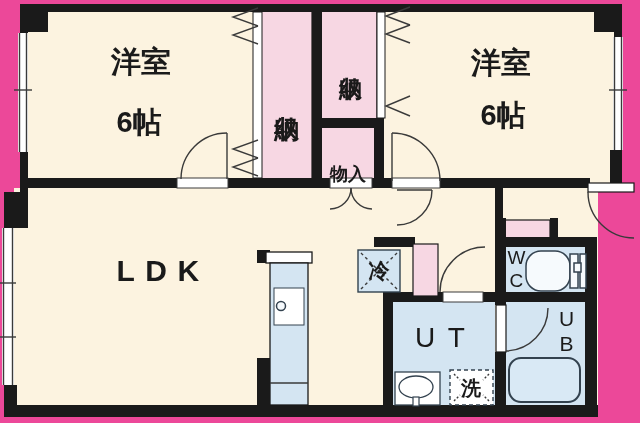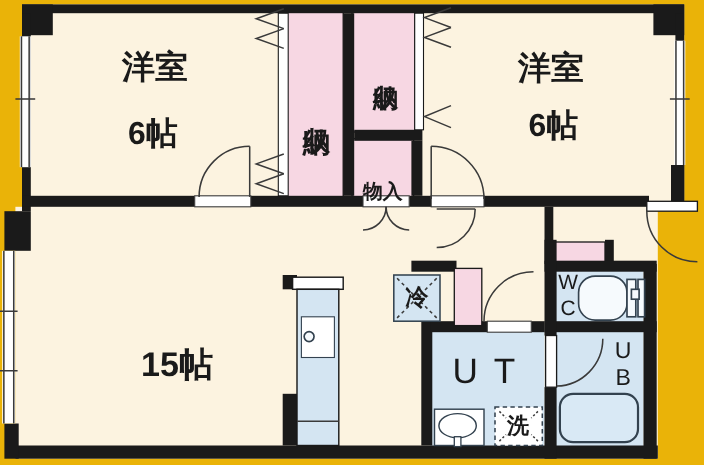--- a/index.html
+++ b/index.html
@@ -1,16 +1,16 @@
 <!DOCTYPE html>
 <html><head>
 <meta charset="utf-8">
 <style>
   html,body{margin:0;padding:0;background:#fff;}
-  .fp{position:relative;width:640px;height:423px;background:#eab308;overflow:hidden;
+  .fp{position:relative;width:640px;height:423px;background:#ec4899;overflow:hidden;
       font-family:"Liberation Sans",sans-serif;}
   .fp svg{position:absolute;left:0;top:0;}
   .lbl{position:absolute;transform:translate(-50%,-50%);color:#1a1a1a;font-weight:600;
        white-space:nowrap;line-height:1.05;}
   .lbl.v{writing-mode:vertical-rl;text-orientation:upright;letter-spacing:2px;}
   .wall{fill:#1a1a1a;}
   .cream{fill:#fcf3e0;}
   .pink{fill:#f7d7e3;stroke:#1a1a1a;stroke-width:1.2;}
   .blue{fill:#d4e5f2;}
   .white{fill:#ffffff;}
@@ -170,22 +170,22 @@
       <line x1="489" y1="374" x2="483" y2="380" class="thin" stroke-dasharray="2,2"></line>
       <line x1="454" y1="401" x2="460" y2="395" class="thin" stroke-dasharray="2,2"></line>
       <line x1="489" y1="401" x2="483" y2="395" class="thin" stroke-dasharray="2,2"></line>
     </g>
   </svg>
 
   <div class="lbl" style="left:141px;top:62px;font-size:30px;">洋室</div>
   <div class="lbl" style="left:139px;top:122px;font-size:29px;">6帖</div>
   <div class="lbl" style="left:501px;top:63px;font-size:30px;">洋室</div>
   <div class="lbl" style="left:503px;top:115px;font-size:29px;">6帖</div>
-  <div class="lbl" style="left:161px;top:332px;font-size:31px;">15帖</div>
+  <div class="lbl" style="left:158px;top:271px;font-size:30px;letter-spacing:0.35em;margin-left:0.17em;">LDK</div>
   <div class="lbl v" style="left:287px;top:97px;font-size:25px;">収納</div>
   <div class="lbl v" style="left:351px;top:60px;font-size:23px;">収納</div>
   <div class="lbl" style="left:348px;top:154px;font-size:18px;margin-top:20px;">物入</div>
-  <div class="lbl" style="left:440px;top:338px;font-size:32px;font-weight:500;letter-spacing:0.45em;margin-left:0.22em;">UT</div>
+  <div class="lbl" style="left:440px;top:338px;font-size:28px;font-weight:500;letter-spacing:0.45em;margin-left:0.22em;">UT</div>
   <div class="lbl v" style="left:516px;top:270px;font-size:19px;font-weight:500;">WC</div>
   <div class="lbl v" style="left:566px;top:332px;font-size:21px;font-weight:500;">UB</div>
   <div class="lbl" style="left:379px;top:271px;font-size:21px;">冷</div>
   <div class="lbl" style="left:471px;top:388px;font-size:20px;">洗</div>
 </div>
 
 </body></html>

